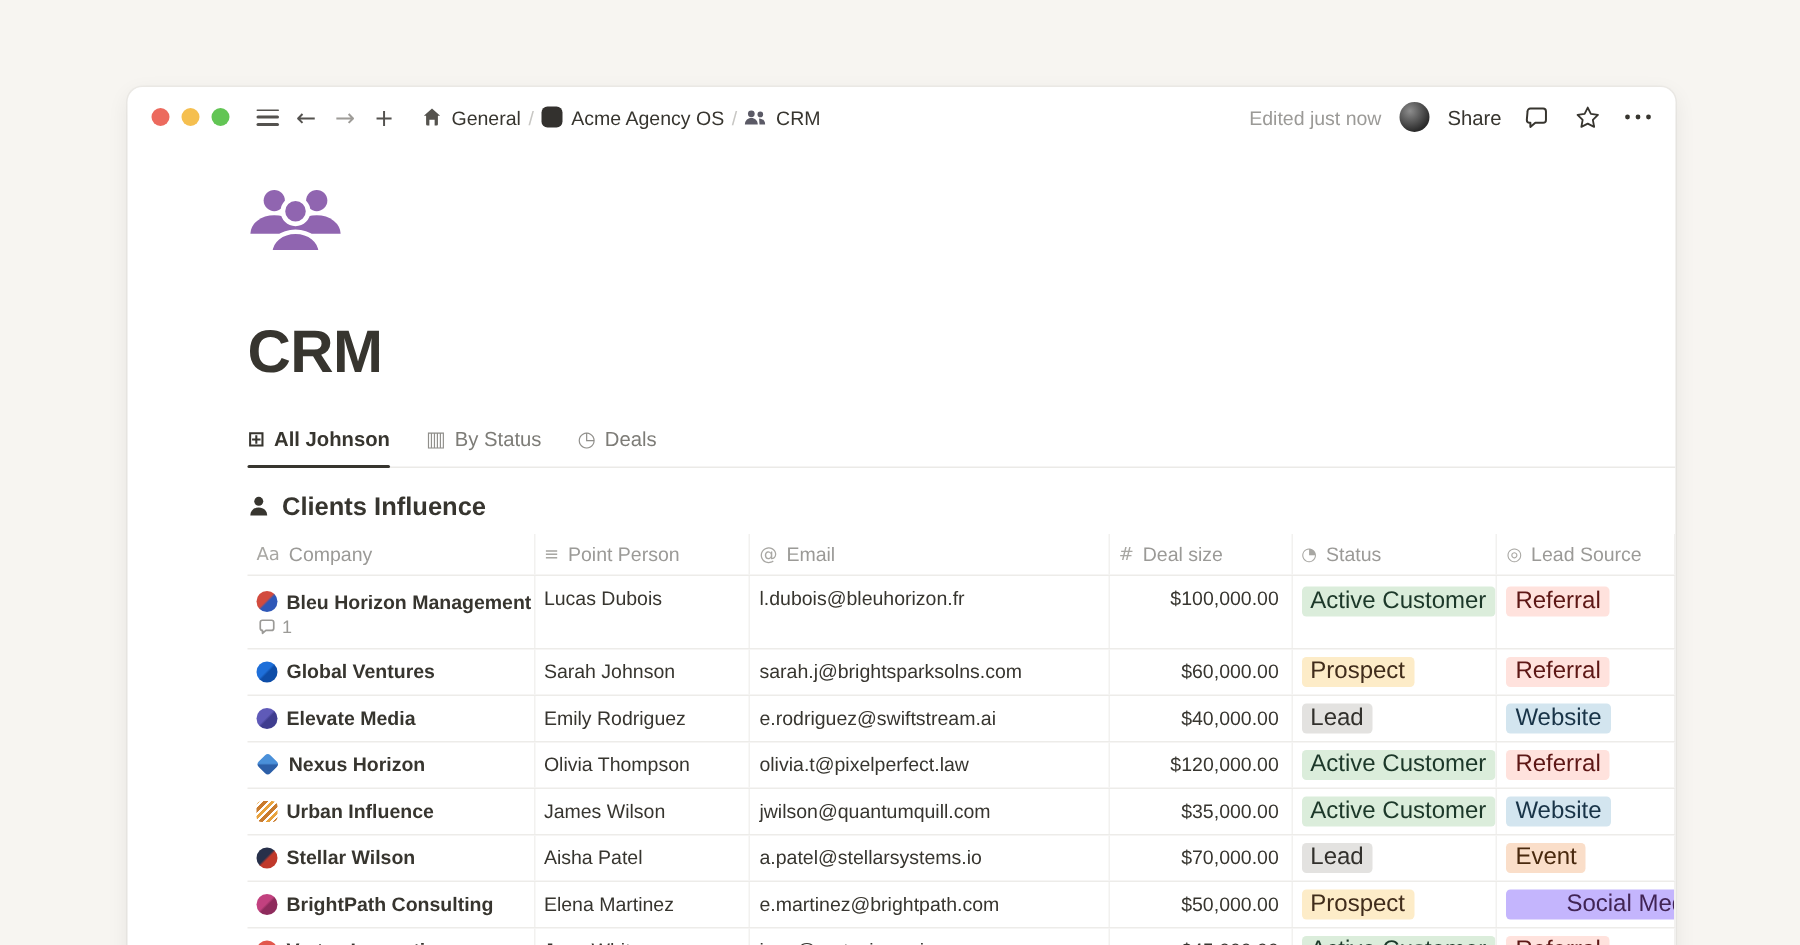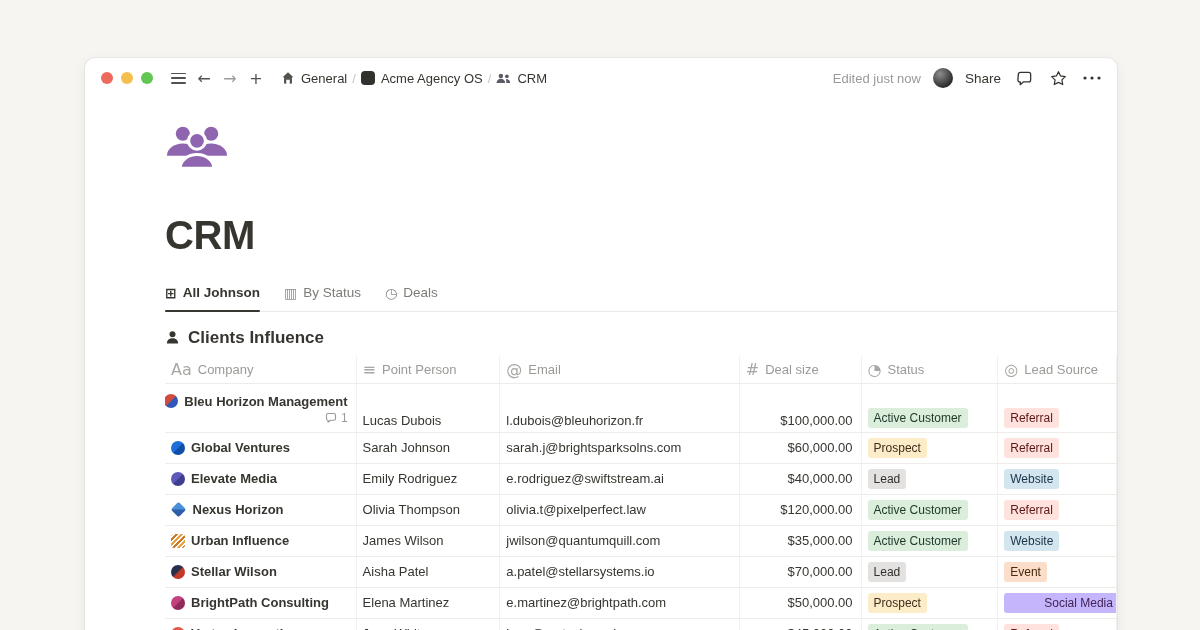--- a/index.html
+++ b/index.html
@@ -46,42 +46,42 @@
   .tab.active::after { content: ""; position: absolute; left: 0; right: 0; bottom: -1px; height: 2px;
                        background: #37352F; border-radius: 1px; }
 
   .section-head { display: flex; align-items: center; gap: 8px; margin-top: 16px; color: #37352F; }
   .section-title { font-size: 17px; font-weight: 700; }
 
   
   .table { margin-top: 8px; font-size: 13px; color: #37352F; }
   .t-head { display: flex; height: 28px; border-bottom: 1px solid #EDECE9; color: #9B9A97; }
   .th { display: flex; align-items: center; gap: 6px; padding: 0 8px 0 6px; border-right: 1px solid #F2F1EF; }
-  .th-icon { font-family: "DejaVu Sans", sans-serif; font-size: 16px; color: #A8A7A3; }
+  .th-icon { font-family: "DejaVu Sans", sans-serif; font-size: 12px; color: #A8A7A3; }
   .th-label { font-size: 13px; white-space: nowrap; }
   .tr { display: flex; border-bottom: 1px solid #EDECE9; }
   .td { display: flex; align-items: center; min-height: 30px; padding: 4px 8px 4px 6px;
         border-right: 1px solid #F2F1EF; overflow: hidden; }
-  .tr.tall .td { min-height: 48px; align-items: flex-end; padding-top: 7px; }
+  .tr.tall .td { min-height: 48px; align-items: flex-start; padding-top: 7px; }
   .c0 { width: 192px; } .c1 { width: 144px; } .c2 { width: 240px; }
   .c3 { width: 122px; } .c4 { width: 137px; } .c5 { width: 119px; }
   .td.deal { justify-content: flex-end; }
   .td.company { flex-direction: column; align-items: flex-start; justify-content: center; gap: 2px; }
   .company-main { display: flex; align-items: center; gap: 6px; }
   .cname { font-weight: 600; color: #37352F; white-space: nowrap; }
   .cicon { width: 14px; height: 14px; flex: none; border-radius: 50%;
            background: linear-gradient(135deg, var(--c1) 0%, var(--c1) 46%, var(--c2) 54%, var(--c2) 100%); }
   .cicon.diamond { width: 11px; height: 11px; margin: 1.5px 3px 1.5px 1.5px; border-radius: 2.5px;
                    transform: rotate(45deg); }
   .cicon.ring { background: radial-gradient(circle at 50% 50%, var(--c2) 0 2px, #ffffff 2px 4px, var(--c1) 4px 7.5px); }
   .cicon.slash { border-radius: 3.5px;
                  background: repeating-linear-gradient(135deg, var(--c1) 0 2px, #ffffff 2px 3.5px, var(--c2) 3.5px 5.5px, #ffffff 5.5px 7px); }
   .company-sub { display: flex; align-items: center; gap: 4px; color: #9B9A97; font-size: 12px; padding-left: 1px; }
   .cell-text { white-space: nowrap; }
-  .tag { display: inline-block; padding: 2px 6px; border-radius: 3px; font-size: 12px; line-height: 16px;
+  .tag { display: inline-block; padding: 2px 6px; border-radius: 3px; font-size: 16px; line-height: 16px;
          white-space: nowrap; }
 </style>
 </head>
 <body>
 
 <div class="stage">
   <div class="window">
 
     <div class="topbar">
       <div class="lights">

